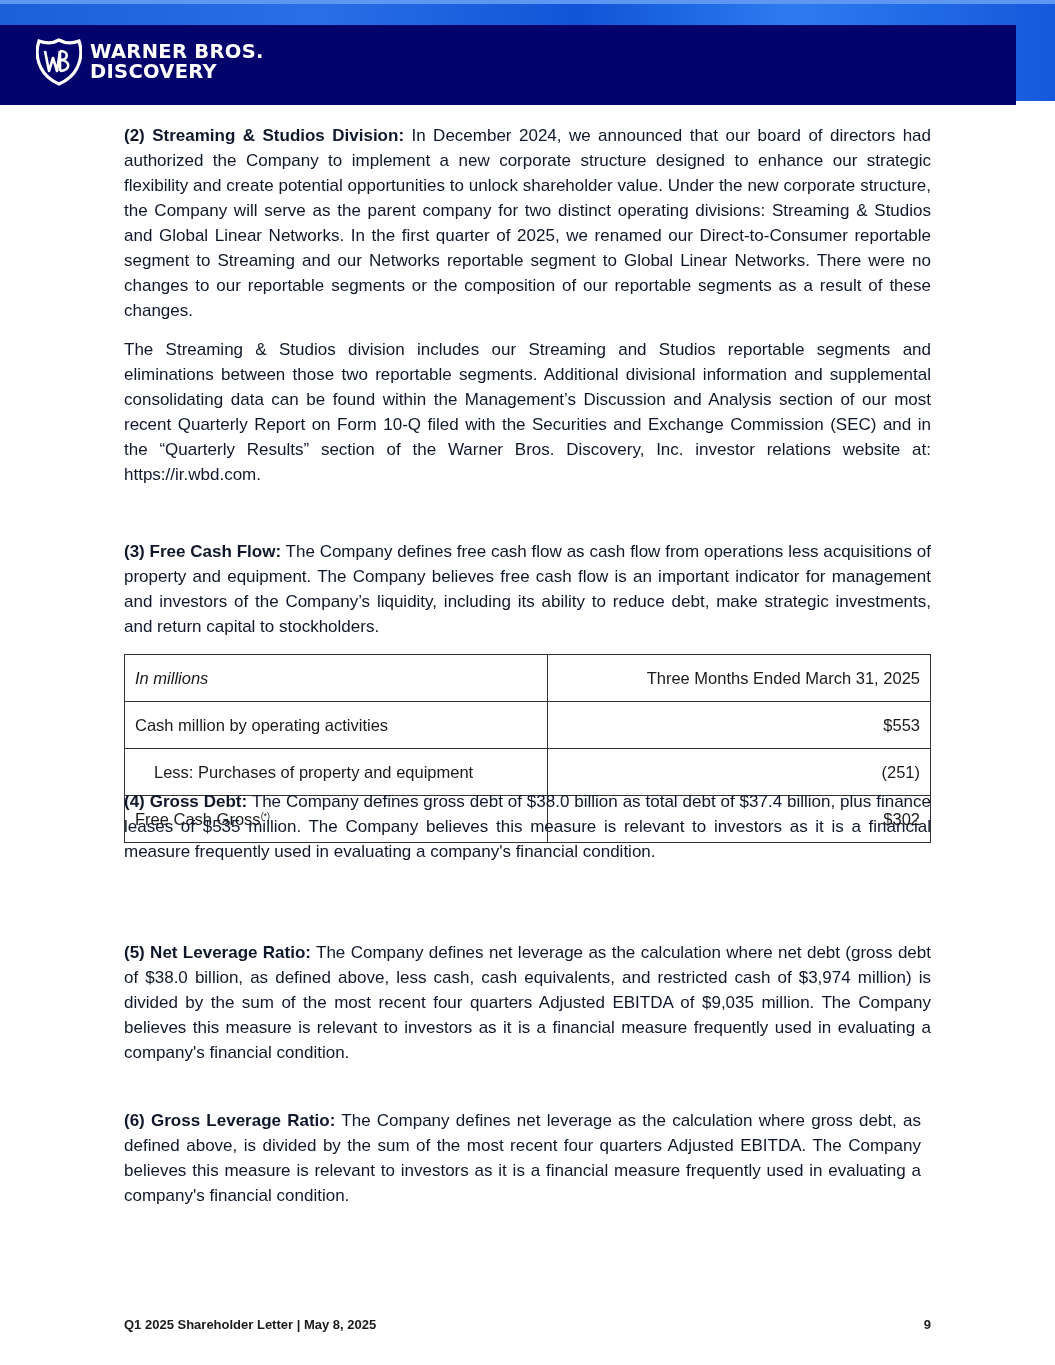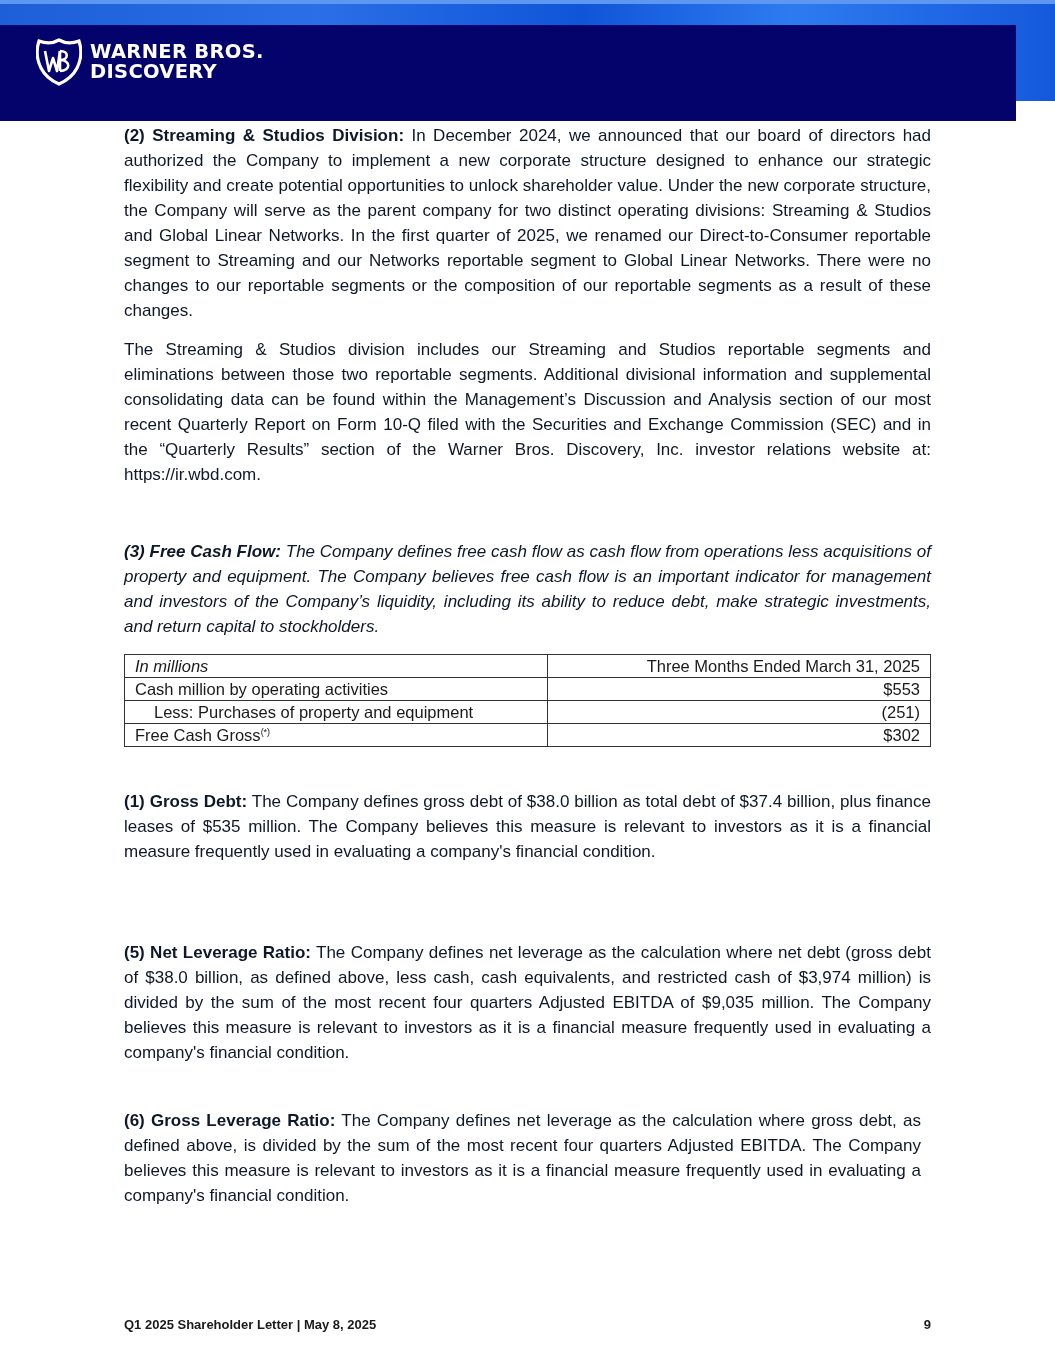--- a/index.html
+++ b/index.html
@@ -10,48 +10,48 @@
     }
     .top-band {
       position: absolute; left: 0; top: 0; width: 1055px; height: 101px;
       background: linear-gradient(90deg, #1c5fd6 0%, #2a6fe6 30%, #0f55d8 55%, #2e7bf0 75%, #1459dc 100%);
     }
     .top-band::after {
       content: ""; position: absolute; left: 0; top: 0; right: 0; height: 4px;
       background: #5d97f2;
     }
     .header-bar {
-      position: absolute; left: 0; top: 25px; width: 1016px; height: 96px;
+      position: absolute; left: 0; top: 25px; width: 1016px; height: 80px;
       background: #03036b;
     }
     .logo { position: absolute; left: 36px; top: 13px; display: flex; align-items: center; }
     .logo svg { display: block; }
     .logo-text {
       margin-left: 8px; color: #ffffff; font-weight: bold;
       font-size: 19.5px; line-height: 20px; letter-spacing: 0.3px;
       font-family: "DejaVu Sans", sans-serif;
     }
     .content {
       position: absolute; left: 124px; width: 807px;
       font-size: 17px; line-height: 25px; color: #0f172a;
     }
     .content p { margin: 0; text-align: justify; }
     .content b { font-weight: bold; }
     #sec2 { top: 123px; }
     #sec2b { top: 337px; }
-    #sec3 { top: 539px; font-style: italic; }
+    #sec3 { top: 539px; }
     #sec4 { top: 789px; }
     #sec5 { top: 940px; }
     #sec6 { top: 1094px; width: 797px; margin-top: 14px; }
     .fcf-table {
       position: absolute; left: 124px; top: 654px; width: 807px;
       border-collapse: collapse; font-size: 16.5px; color: #1a1a1a;
     }
     .fcf-table td {
-      border: 1px solid #333; height: 22px; padding: 0 10px; line-height: 22px;
+      border: 1px solid #333; height: 22px; padding: 12px 10px; line-height: 22px;
     }
     .fcf-table td.label { width: 383px; }
     .fcf-table td.val { text-align: right; }
     .fcf-table td.indent { padding-left: 29px; }
     .fcf-table .italic { font-style: italic; }
     sup { font-size: 9px; vertical-align: top; position: relative; top: -3px; }
     .footer {
       position: absolute; top: 1317px; left: 124px; width: 807px;
       font-size: 13px; font-weight: bold; color: #1a1a1a;
       display: flex; justify-content: space-between;
@@ -102,21 +102,21 @@
     <td class="val">(251)</td>
   </tr>
   <tr>
     <td class="label"><span>Free Cash Gross</span><sup>(*)</sup></td>
     <td class="val">$302</td>
   </tr>
 </tbody>
   </table>
 
 <div class="content" id="sec4">
-  <p><b>(1) Gross Debt:</b><span> The Company defines gross debt of $38.0 billion as total debt of $37.4 billion, plus finance leases of $535 million. The Company believes this measure is relevant to investors as it is a financial measure frequently used in evaluating a company's financial condition.</span></p>
+  <p><b>(4) Gross Debt:</b><span> The Company defines gross debt of $38.0 billion as total debt of $37.4 billion, plus finance leases of $535 million. The Company believes this measure is relevant to investors as it is a financial measure frequently used in evaluating a company's financial condition.</span></p>
 </div>
 
 <div class="content" id="sec5">
   <p><b>(5) Net Leverage Ratio:</b><span> The Company defines net leverage as the calculation where net debt (gross debt of $38.0 billion, as defined above, less cash, cash equivalents, and restricted cash of $3,974 million) is divided by the sum of the most recent four quarters Adjusted EBITDA of $9,035 million. The Company believes this measure is relevant to investors as it is a financial measure frequently used in evaluating a company's financial condition.</span></p>
 </div>
 
 <div class="content" id="sec6">
   <p><b>(6) Gross Leverage Ratio:</b><span> The Company defines net leverage as the calculation where gross debt, as defined above, is divided by the sum of the most recent four quarters Adjusted EBITDA. The Company believes this measure is relevant to investors as it is a financial measure frequently used in evaluating a company's financial condition.</span></p>
 </div>
 

